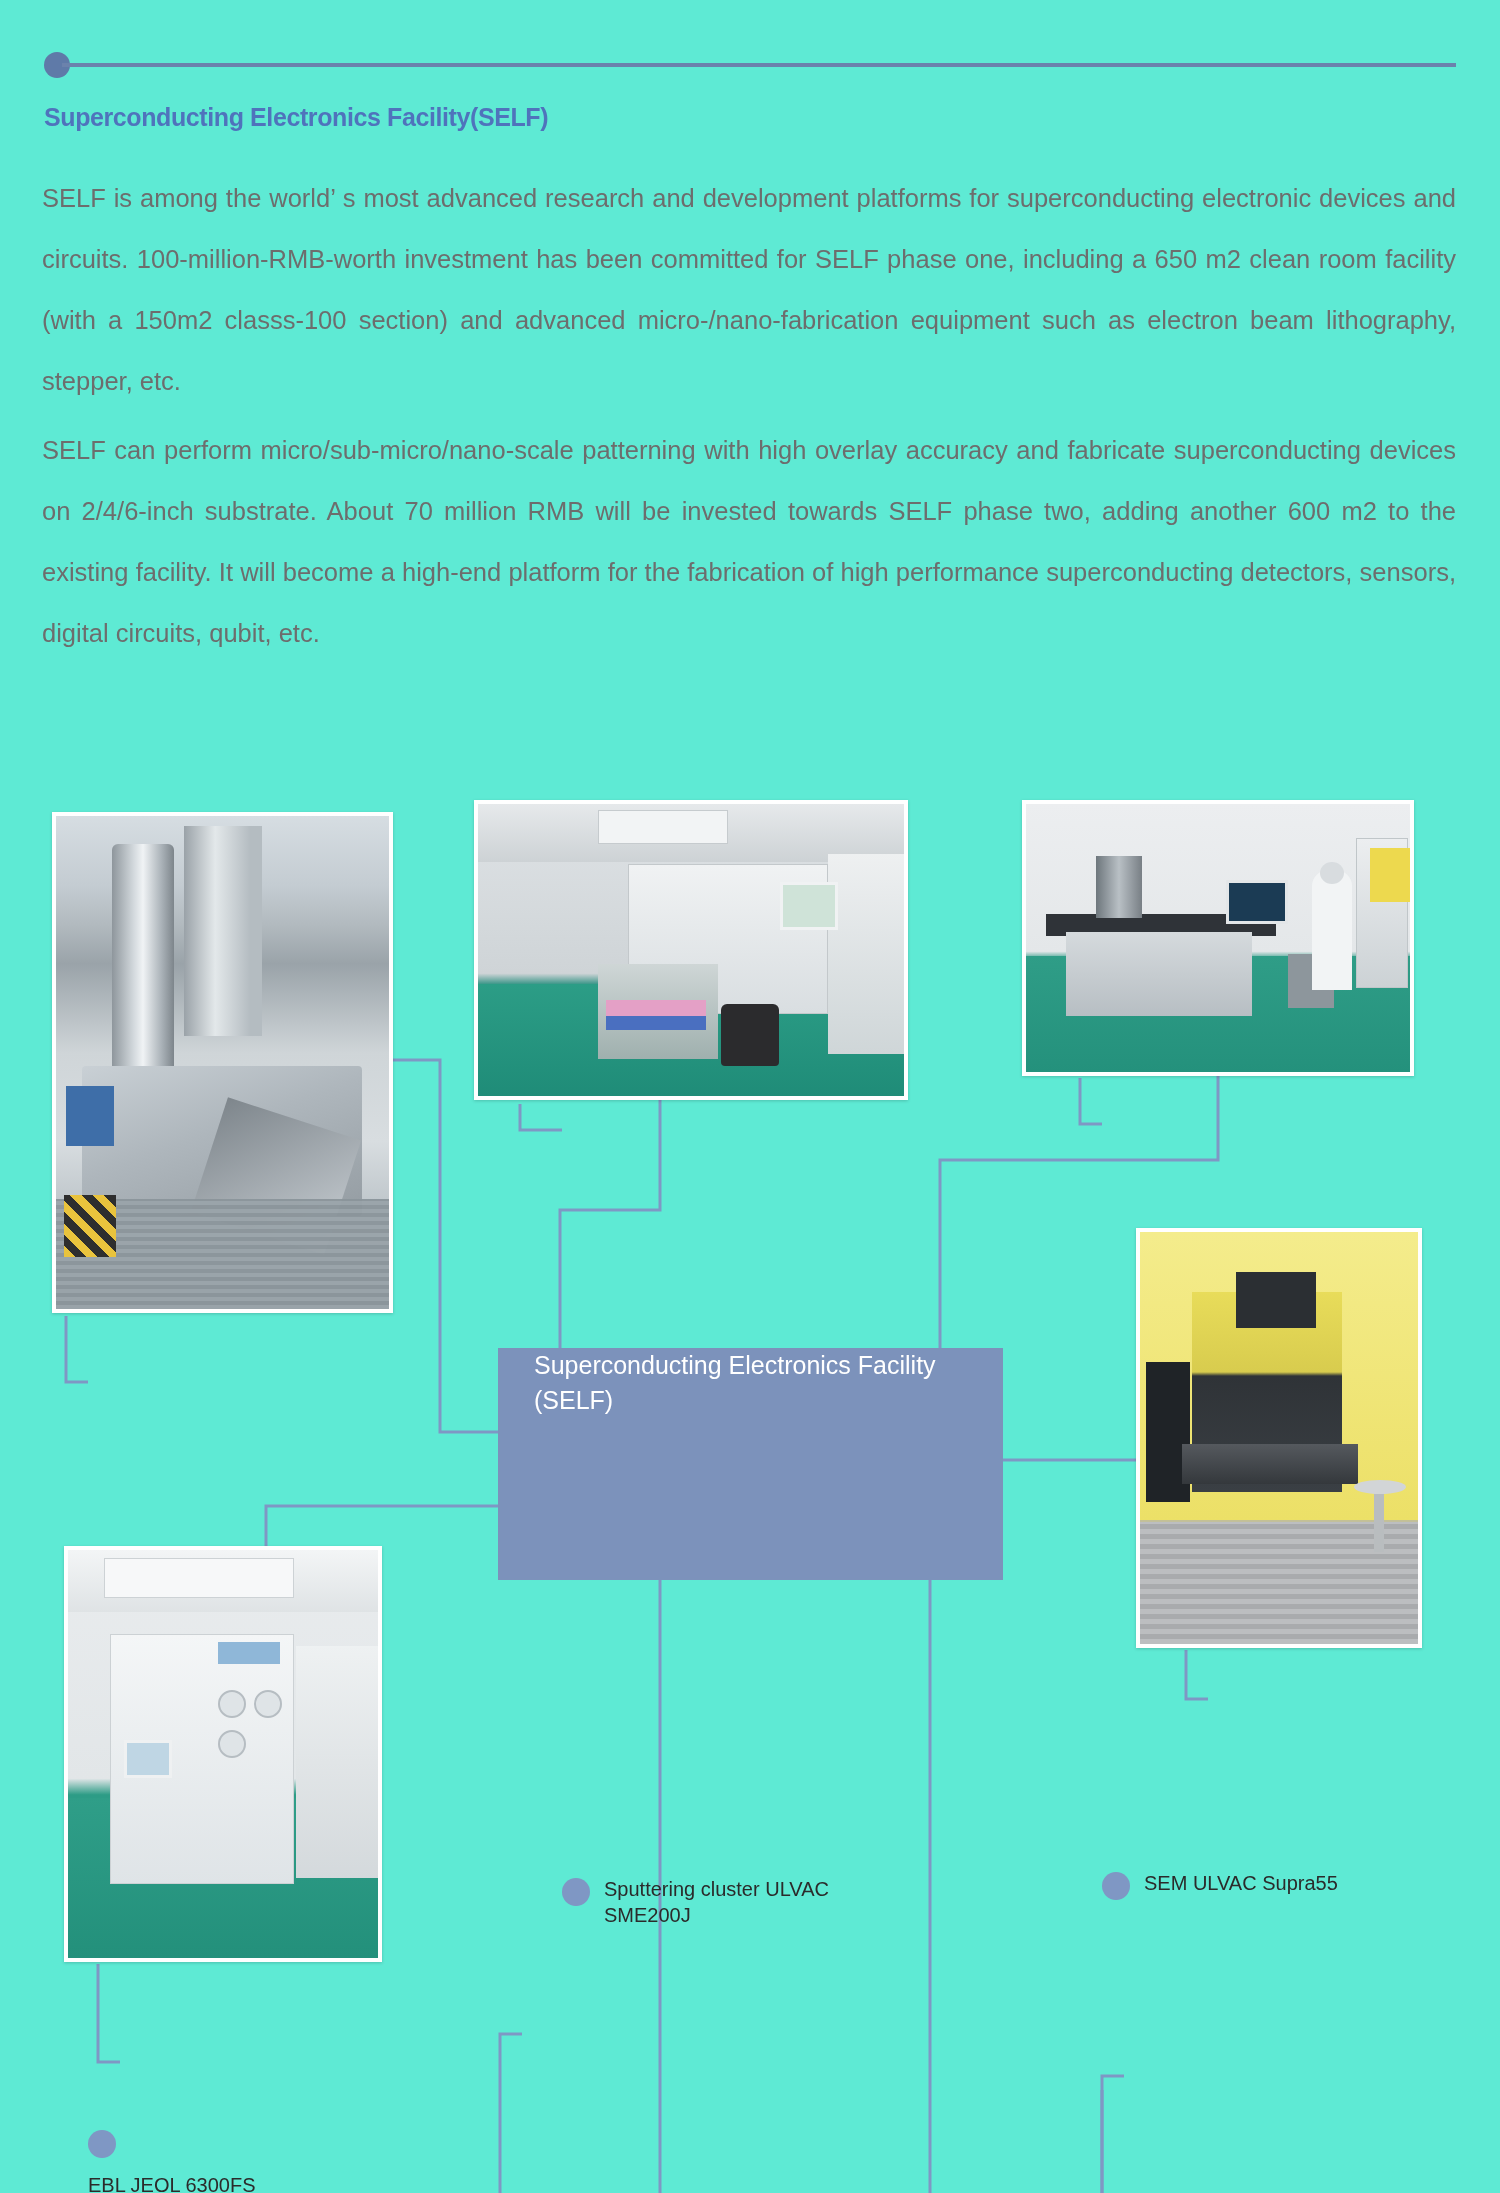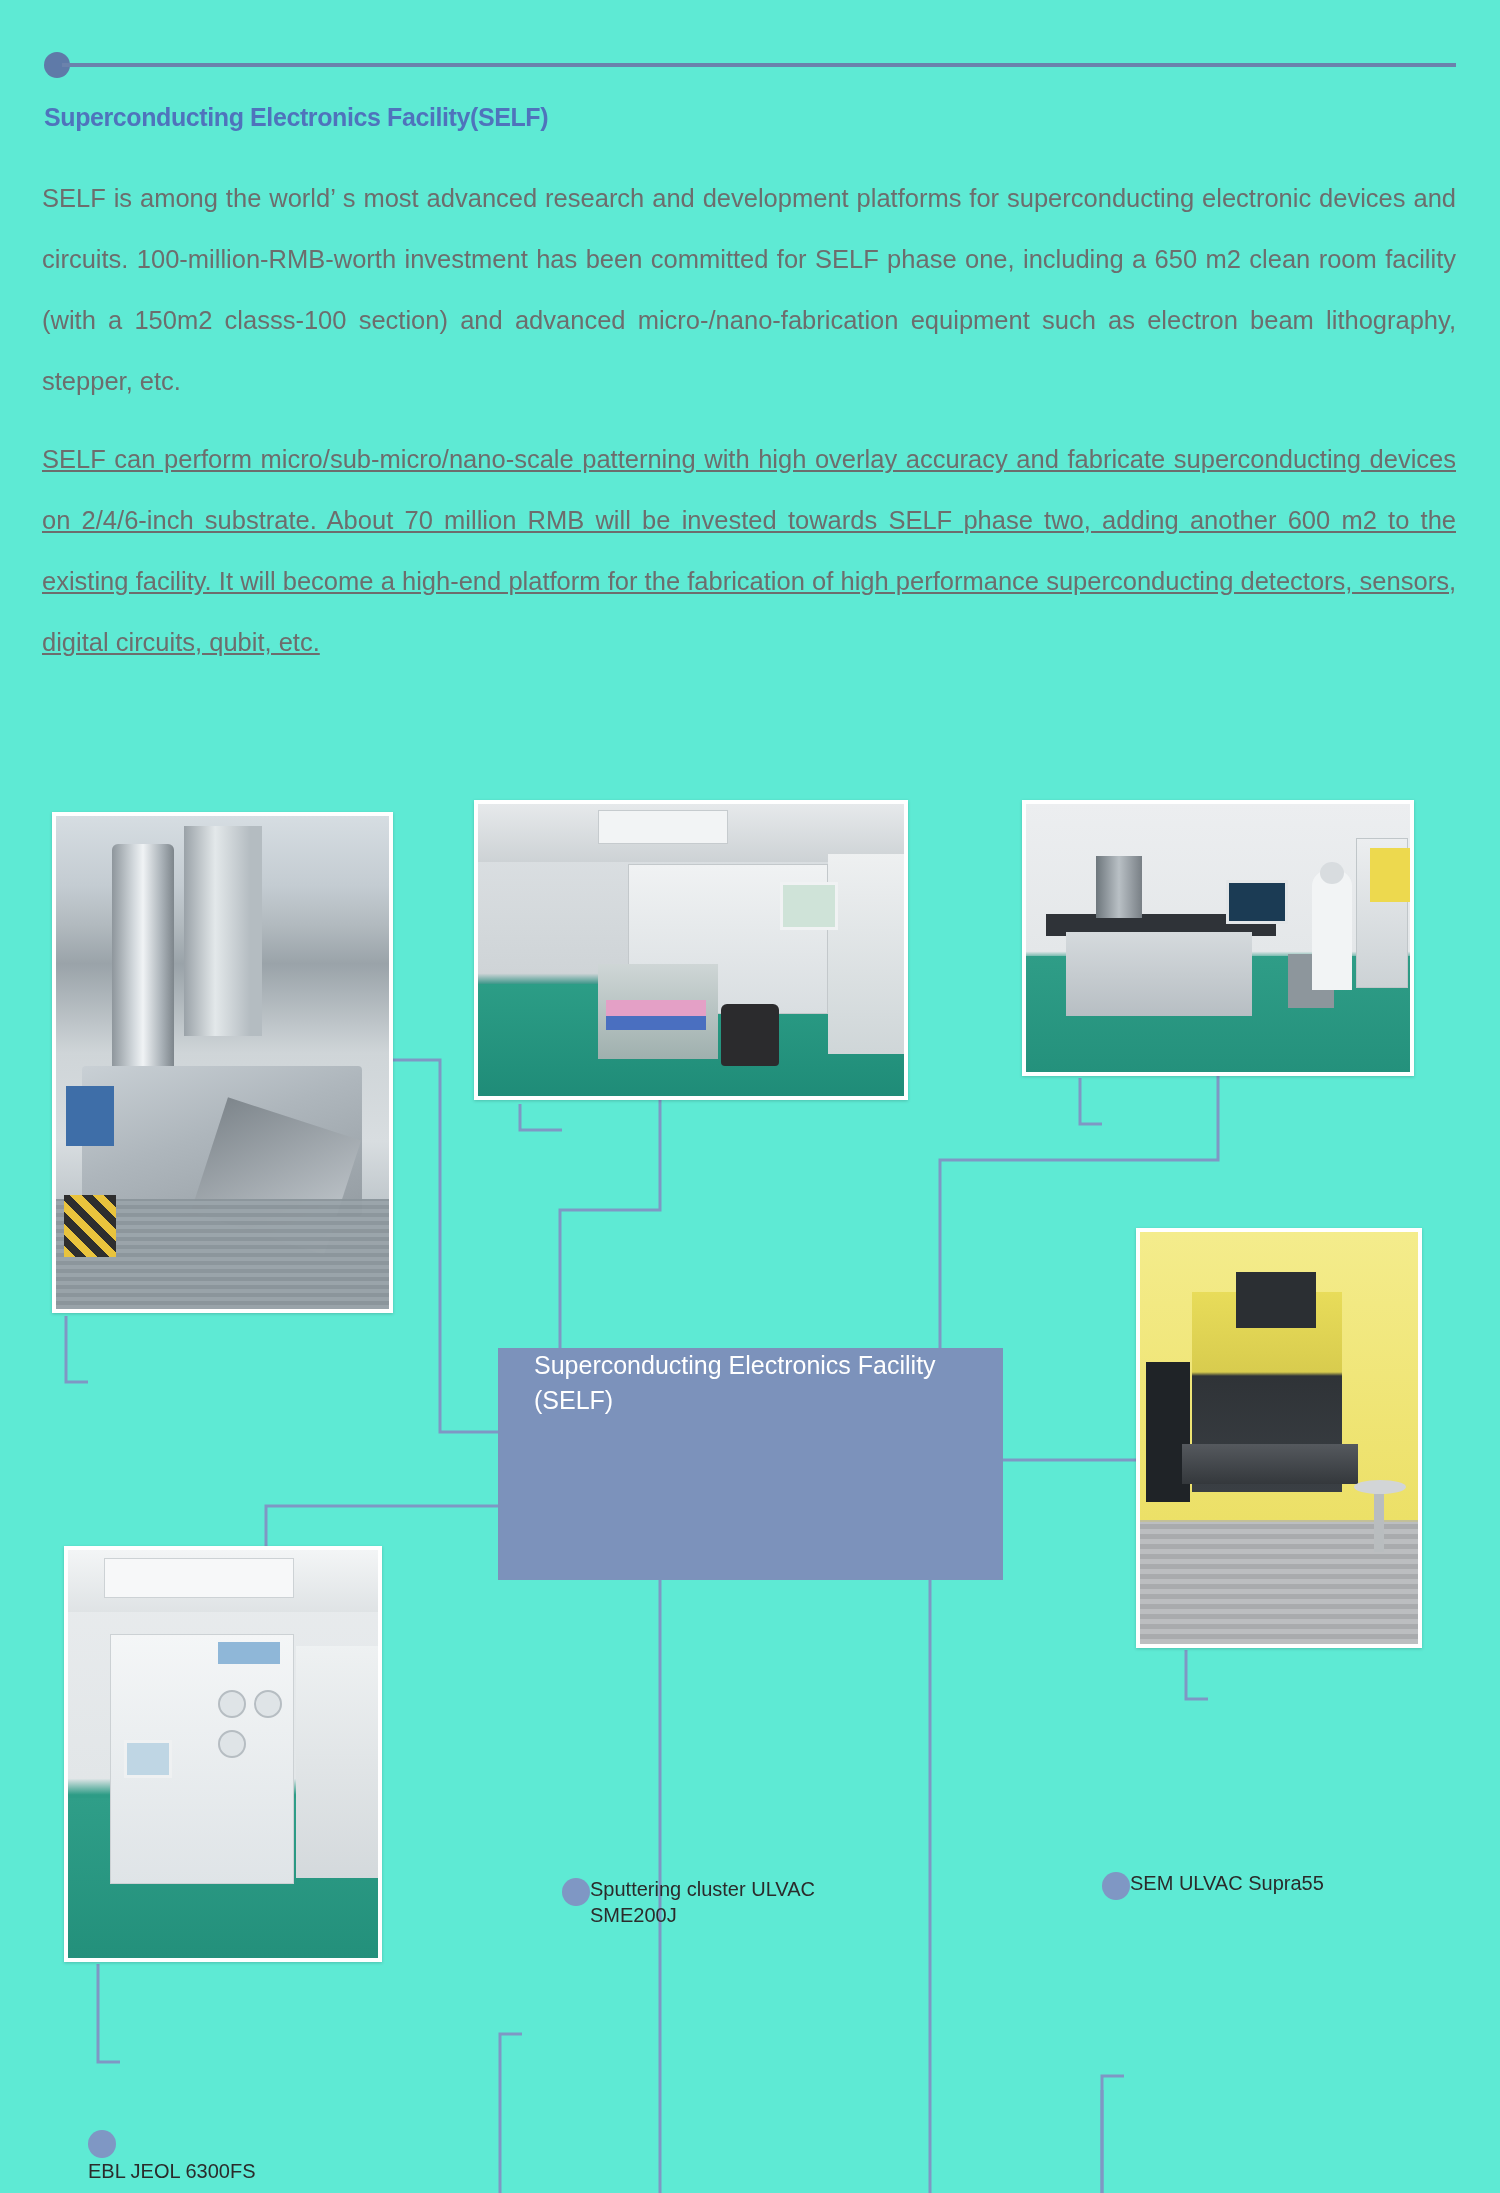--- a/index.html
+++ b/index.html
@@ -61,21 +61,21 @@
     position: absolute;
     left: 42px;
     width: 1414px;
     color: #6d6d6d;
     font-size: 25.5px;
     line-height: 61px;
     text-align: justify;
     text-justify: inter-word;
   }
   .para-1 { top: 168px; }
-  .para-2 { top: 429px; text-decoration: underline; }
+  .para-2 { top: 420px; }
   .body-text p { margin: 0; }
 
   
   .diagram {
     position: absolute;
     left: 0;
     top: 760px;
     width: 1500px;
     height: 1433px;
   }
@@ -218,20 +218,21 @@
     left: 0; top: 0;
     width: 1500px; height: 1433px;
     pointer-events: none;
   }
 
   
   .caption {
     position: absolute;
     display: flex;
     align-items: flex-start;
+    gap: 14px;
   }
   .caption .bullet {
     width: 28px; height: 28px;
     border-radius: 50%;
     background: #7f97c4;
     flex: none;
     margin-top: 2px;
   }
   .caption .ctext {
     font-size: 20px;

